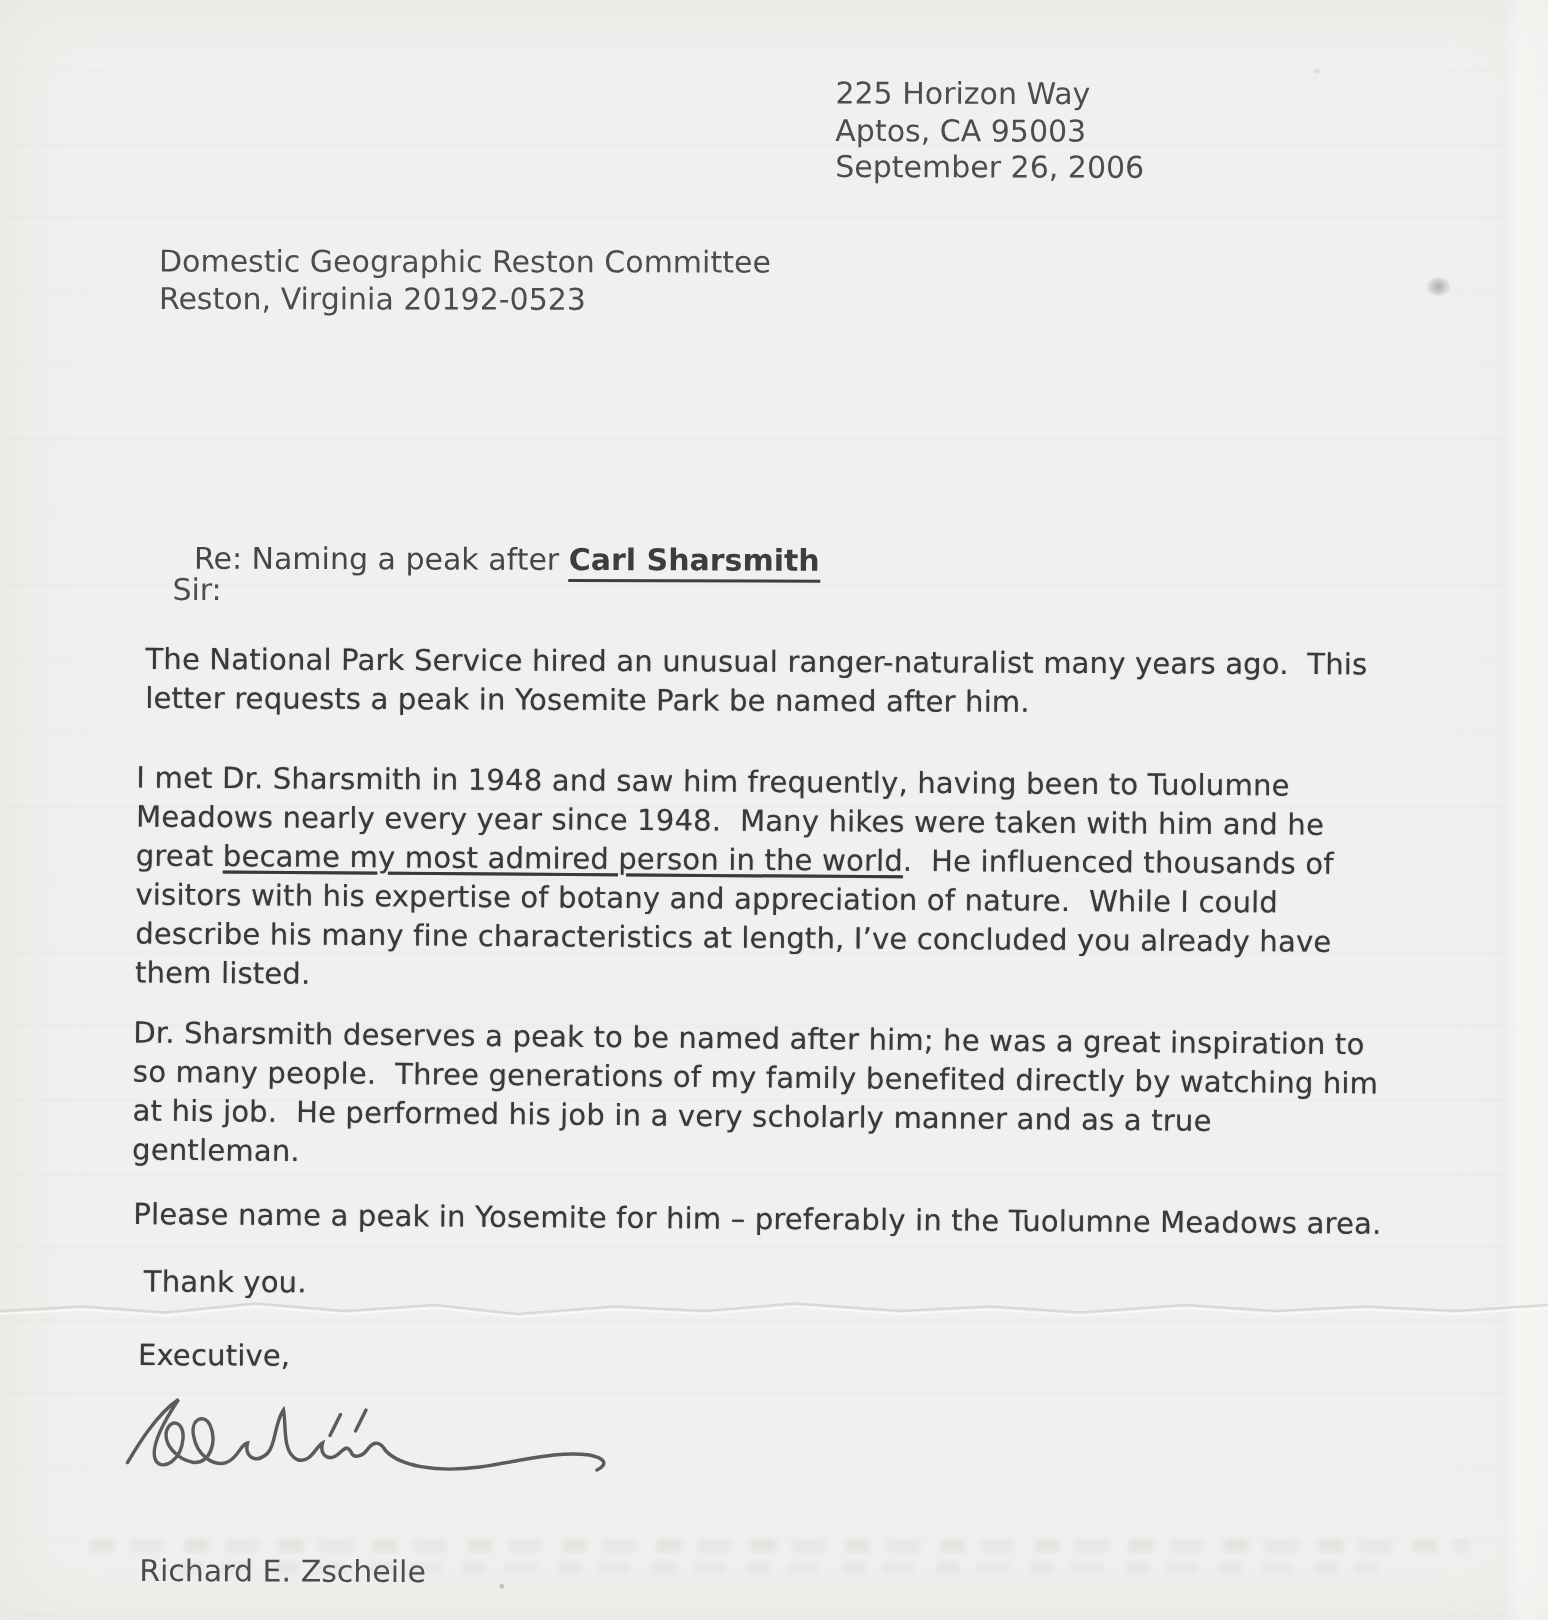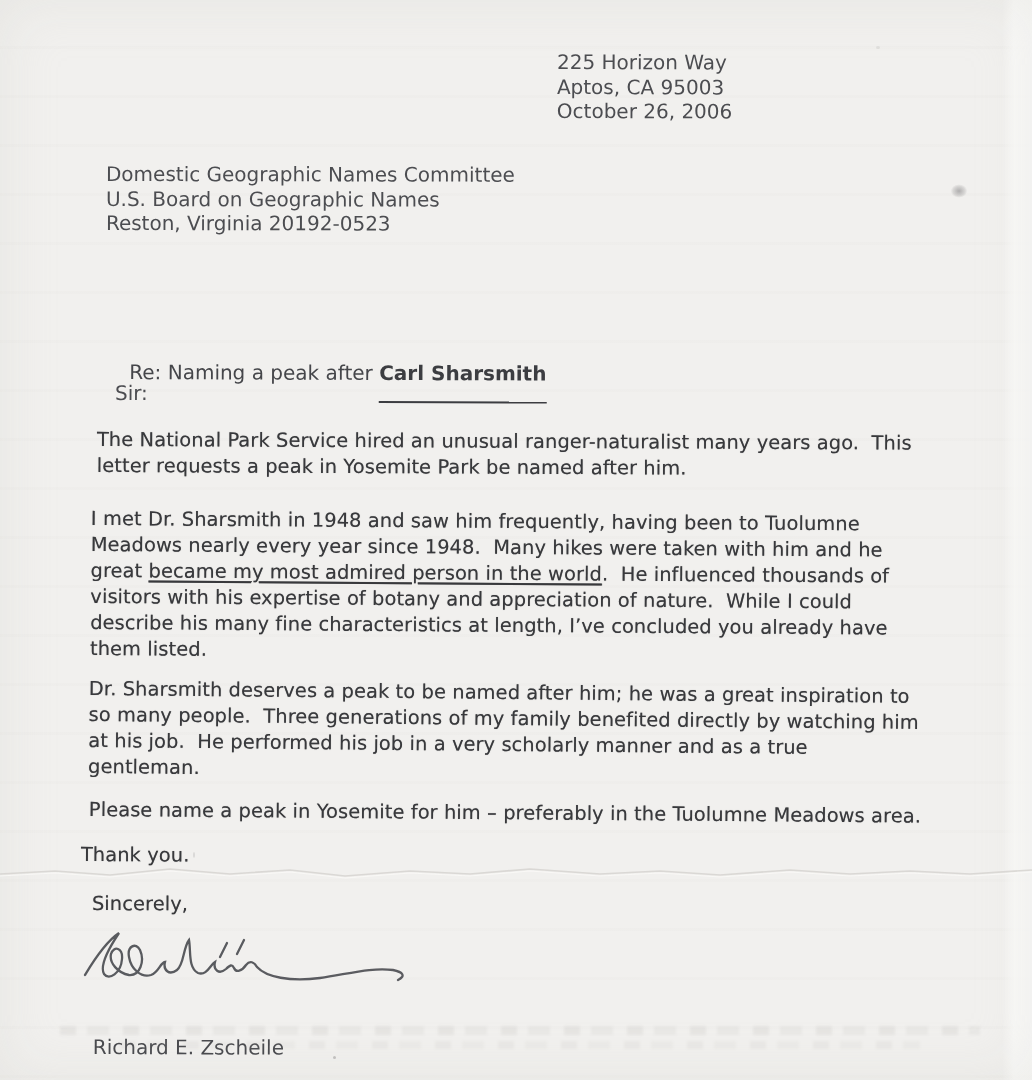--- a/index.html
+++ b/index.html
@@ -24,21 +24,21 @@
     font-size: 19.4px;
     line-height: 26px;
     color: #38393c;
     letter-spacing: .1px;
     text-shadow: 0 0 .7px rgba(45,45,48,.55);
   }
   .subject { font-size: 20px; color: #45464a; white-space: pre; }
   .subject .emph {
     font-weight: bold;
     border-bottom: 2.5px solid #3c3d41;
-    padding-bottom: 16px;
+    padding-bottom: 1px;
     color: #3c3d41;
   }
   .uline {
     text-decoration: underline;
     text-decoration-thickness: 1.6px;
     text-underline-offset: 3px;
   }
   .sig-name { font-size: 20px; color: #4a4b4f; white-space: pre; }
   
   .smudge {
@@ -58,26 +58,25 @@
   }
 </style>
 </head>
 <body>
 
 <div class="paper">
 
   <div class="blk hdr" style="left:557px; top:50px; transform:rotate(.15deg);">
     <div class="line">225 Horizon Way</div>
     <div class="line">Aptos, CA 95003</div>
-    <div class="line">October 26, 2006</div>
+    <div class="line">September 26, 2006</div>
   </div>
 
   <div class="blk hdr" style="left:106px; top:162px; transform:rotate(.1deg);">
-    <div class="line">Domestic Geographic Names Committee</div>
-    <div class="line">U.S. Board on Geographic Names</div>
+    <div class="line">Domestic Geographic Reston Committee</div>
     <div class="line">Reston, Virginia 20192-0523</div>
   </div>
 
   <div class="blk subject" style="left:104px; top:336px; transform:rotate(.2deg);">
     <span>Re: Naming a peak after </span><span class="emph">Carl Sharsmith</span>
   </div>
 
   <div class="blk hdr" style="left:115px; top:381px; transform:rotate(.15deg);">
     <div class="line">Sir:</div>
   </div>
@@ -100,26 +99,26 @@
     <div class="line">Dr. Sharsmith deserves a peak to be named after him; he was a great inspiration to</div>
     <div class="line">so many people.  Three generations of my family benefited directly by watching him</div>
     <div class="line">at his job.  He performed his job in a very scholarly manner and as a true</div>
     <div class="line">gentleman.</div>
   </div>
 
   <div class="blk bodytxt" style="left:89px; top:797px; transform:rotate(.45deg);">
     <div class="line">Please name a peak in Yosemite for him – preferably in the Tuolumne Meadows area.</div>
   </div>
 
-  <div class="blk bodytxt" style="left:81px; top:842px; transform:rotate(.3deg);">
+  <div class="blk bodytxt" style="left:96px; top:842px; transform:rotate(.3deg);">
     <div class="line">Thank you.</div>
   </div>
 
   <div class="blk bodytxt" style="left:92px; top:891px; transform:rotate(.25deg);">
-    <div class="line">Sincerely,</div>
+    <div class="line">Executive,</div>
   </div>
 
   <svg class="blk" style="left:76px; top:918px;" width="344" height="76" viewBox="0 0 344 76">
     <g fill="none" stroke="#45474c" stroke-width="2.3" stroke-linecap="round" opacity=".88">
       <path d="M9,57 C15,47 28,25 43,15 C35,27 23,47 28,56 C33,63 45,55 46,41 C47,30 38,27 35,36
                C33,45 42,55 53,57 C64,58 69,43 64,32 C60,24 51,28 53,39 C55,51 65,60 75,57
                C83,54 84,45 89,44 C87,52 93,58 101,52 C108,47 107,30 113,22 C115,33 112,50 122,55
                C131,58 134,47 139,44 C137,52 143,57 150,51 C154,47 156,46 158,50 C160,55 166,53 170,47
                C174,42 178,44 181,49 C190,59 214,64 244,60 C272,56 296,49 317,52 C327,54 330,58 322,62"></path>
       <path d="M151,25 L144,39"></path>

